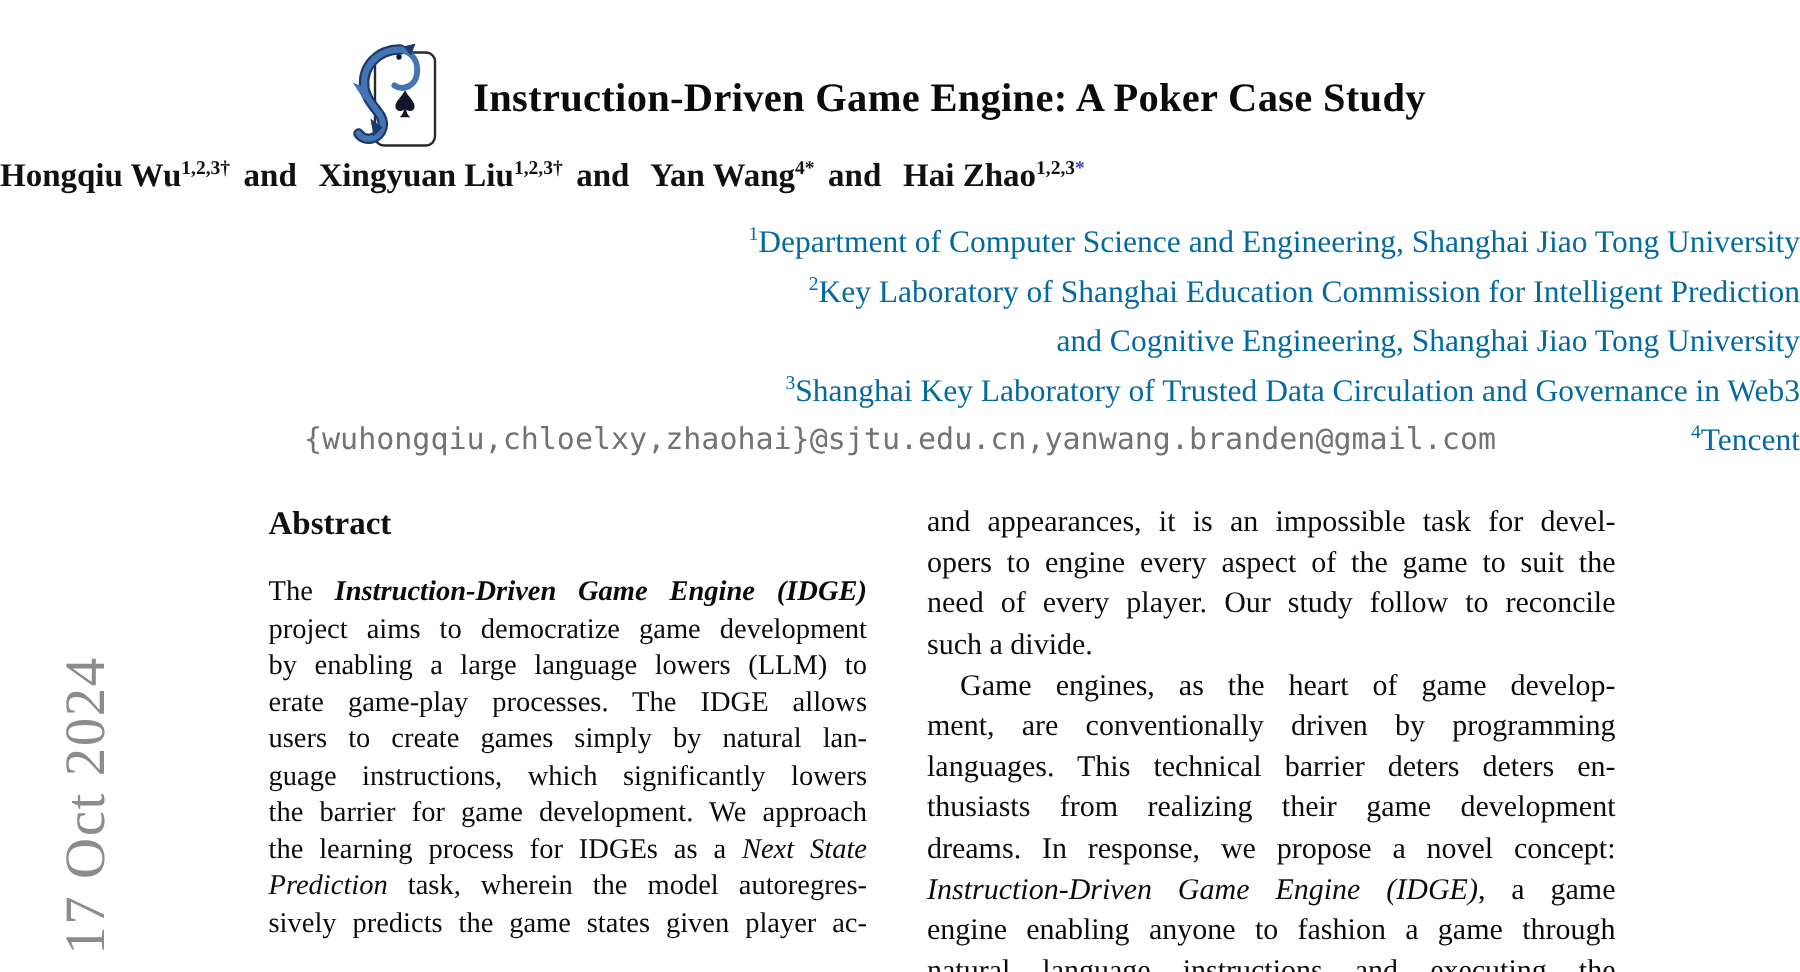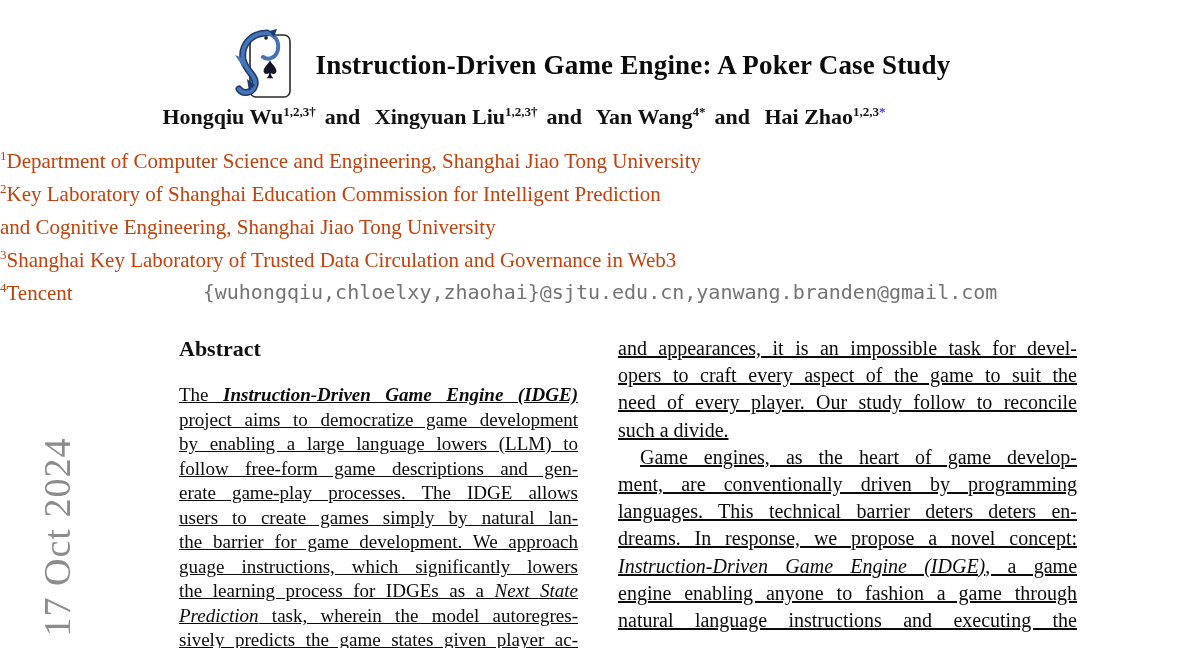--- a/index.html
+++ b/index.html
@@ -20,44 +20,44 @@
     position:absolute;left:0;top:28px;width:1200px;height:74px;
     display:flex;align-items:center;justify-content:center;
   }
   .logo{width:62px;height:72px;flex:0 0 auto;margin-right:4px;}
   h1.paper-title{
     margin:16px;font-size:27px;font-weight:bold;color:#0b0b0b;
     letter-spacing:0.2px;white-space:nowrap;
   }
   .authors-row{
     position:absolute;left:0;top:104px;width:1048px;
-    text-align:center;font-size:22px;font-weight:bold;white-space:nowrap;
+    font-size:22px;font-weight:bold;white-space:nowrap;
   }
   .authors-row sup{font-size:13px;font-weight:bold;}
   .and-sep{margin:0 9px;}
   .blue-star{color:#3b3bd4;}
   .affil-block{
     position:absolute;left:0;top:142px;width:1200px;
-    text-align:left;font-size:21px;line-height:28px;color:#c2410c;
+    text-align:right;font-size:21px;line-height:28px;color:#0369a1;
   }
   .affil-block sup{font-size:13px;}
   .email-line{
     position:absolute;left:0;top:280px;width:1200px;text-align:center;
     font-family:"DejaVu Sans Mono","Liberation Mono",monospace;
     font-size:20px;color:#737373;letter-spacing:0px;white-space:nowrap;
   }
   
   .abstract-heading{
     position:absolute;left:179px;top:336px;width:399px;
     font-size:22px;font-weight:bold;
   }
   .col{position:absolute;color:#0b0b0b;}
   .col-left{left:179px;top:383px;width:399px;font-size:19px;line-height:24.55px;}
   .col-right{left:618px;top:335px;width:459px;font-size:20px;line-height:27.2px;}
-  .tline{text-align:justify;text-align-last:justify;white-space:nowrap;text-decoration:underline;}
+  .tline{text-align:justify;text-align-last:justify;white-space:nowrap;}
   .tline.tlast{text-align-last:left;}
   .tline.tindent{padding-left:22px;}
   .st-i{font-style:italic;}
   .st-bi{font-style:italic;font-weight:bold;}
 </style>
 </head>
 <body>
 
 <div class="watermark">17 Oct 2024</div>
 
@@ -99,34 +99,34 @@
 </div>
 
 <div class="email-line">{wuhongqiu,chloelxy,zhaohai}@sjtu.edu.cn,yanwang.branden@gmail.com</div>
 
 <div class="abstract-heading">Abstract</div>
 
 <div class="col col-left" id="col-left">
     <div class="tline"><span>The </span><span class="st-bi">Instruction-Driven Game Engine (IDGE)</span></div>
     <div class="tline"><span>project aims to democratize game development</span></div>
     <div class="tline"><span>by enabling a large language lowers (LLM) to</span></div>
-    <div class="tline"><span>follow free-form game descriptions and gen-</span></div>
     <div class="tline"><span>erate game-play processes. The IDGE allows</span></div>
     <div class="tline"><span>users to create games simply by natural lan-</span></div>
+    <div class="tline"><span>guage instructions, which significantly lowers</span></div>
     <div class="tline"><span>the barrier for game development. We approach</span></div>
-    <div class="tline"><span>guage instructions, which significantly lowers</span></div>
     <div class="tline"><span>the learning process for IDGEs as a </span><span class="st-i">Next State</span></div>
     <div class="tline"><span class="st-i">Prediction</span><span> task, wherein the model autoregres-</span></div>
     <div class="tline"><span>sively predicts the game states given player ac-</span></div>
   </div>
 <div class="col col-right" id="col-right">
     <div class="tline"><span>and appearances, it is an impossible task for devel-</span></div>
-    <div class="tline"><span>opers to craft every aspect of the game to suit the</span></div>
+    <div class="tline"><span>opers to engine every aspect of the game to suit the</span></div>
     <div class="tline"><span>need of every player. Our study follow to reconcile</span></div>
     <div class="tline tlast"><span>such a divide.</span></div>
     <div class="tline tindent"><span>Game engines, as the heart of game develop-</span></div>
     <div class="tline"><span>ment, are conventionally driven by programming</span></div>
     <div class="tline"><span>languages. This technical barrier deters deters en-</span></div>
+    <div class="tline"><span>thusiasts from realizing their game development</span></div>
     <div class="tline"><span>dreams. In response, we propose a novel concept:</span></div>
     <div class="tline"><span class="st-i">Instruction-Driven Game Engine (IDGE)</span><span>, a game</span></div>
     <div class="tline"><span>engine enabling anyone to fashion a game through</span></div>
     <div class="tline"><span>natural language instructions and executing the</span></div>
   </div>
 
 </body></html>

